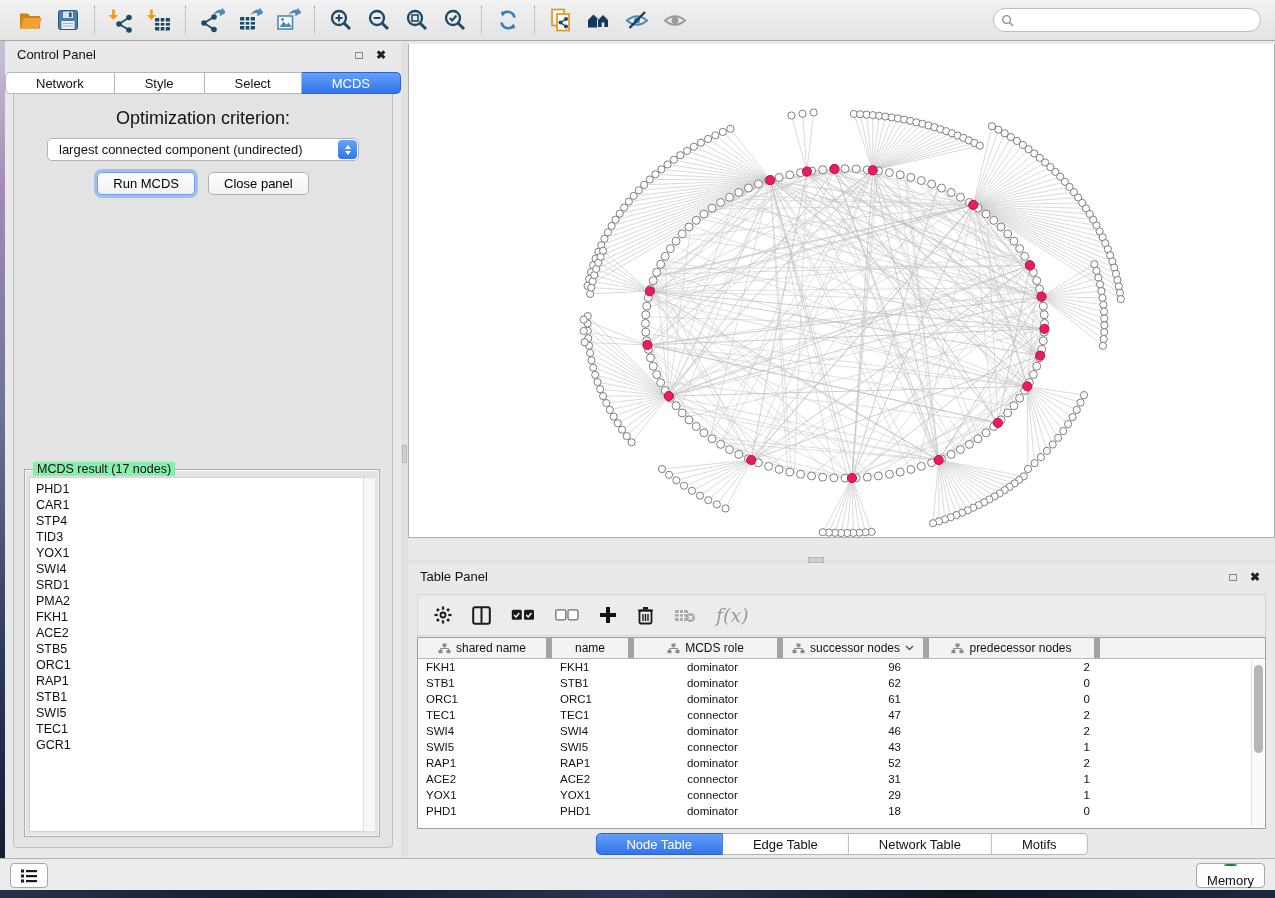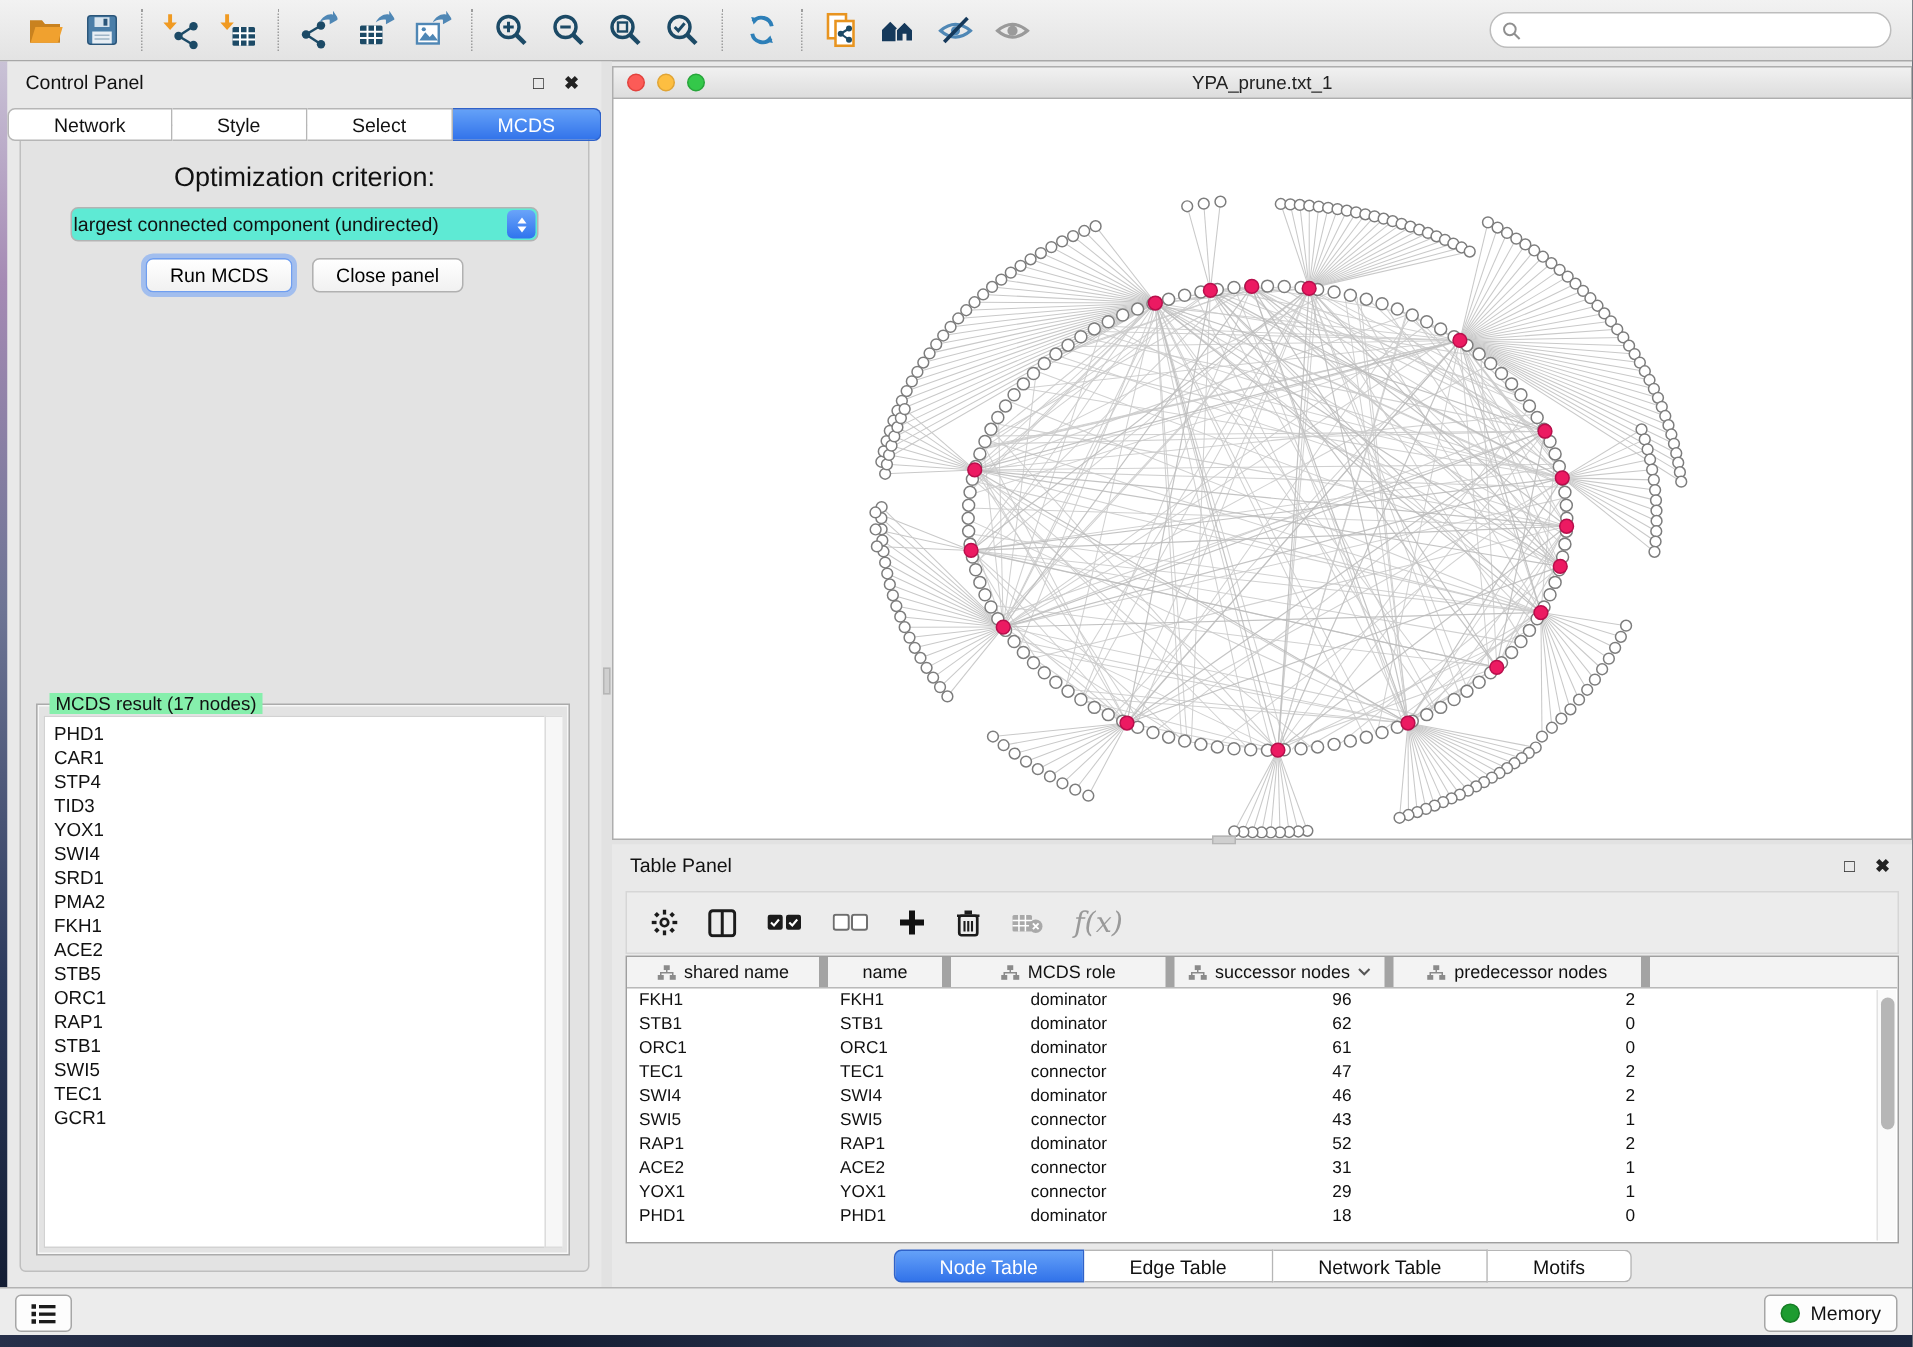--- a/index.html
+++ b/index.html
@@ -34,23 +34,23 @@
            font-size:12px; font-weight:bold; color:#222; margin-left:6px; cursor:default; }
   .cp-tabs { position:absolute; top:31px; left:50%; transform:translateX(-50%); display:flex; z-index:3; }
   .tabseg { height:22px; padding:0 30px; background:#fff; border:1px solid #b6b6b6; border-left:none;
             font-size:13px; display:flex; align-items:center; color:#111; cursor:default; white-space:nowrap; }
   .tabseg:first-child { border-left:1px solid #b6b6b6; border-radius:5px 0 0 5px; }
   .tabseg:last-child { border-radius:0 5px 5px 0; }
   .tabseg.active { background:linear-gradient(#64a1f8,#3273ea); border-color:#2f62c9; color:#fff; }
   .cp-panel { position:absolute; left:8px; right:8px; top:42px; bottom:10px;
               background:#e3e3e3; border:1px solid #bfbfbf; border-radius:4px; }
   .opt-label { text-align:center; margin-top:24px; font-size:18px; }
-  .combo { position:relative; margin:9px auto 0; width:312px; height:23px; background:#5eead4;
+  .combo { position:relative; margin:9px auto 0; width:312px; height:23px; background:#ffffff;
            border:1px solid #b3b3b3; border-radius:5px; display:flex; align-items:center;
-           padding-left:1px; font-size:13px; }
+           padding-left:11px; font-size:13px; }
   .combo-stepper { position:absolute; right:1px; top:1px; bottom:1px; width:19px; border-radius:4px;
            background:linear-gradient(#6aa4f9,#2f74ee); display:flex; flex-direction:column;
            align-items:center; justify-content:center; gap:2px; }
   .combo-stepper .up { width:0; height:0; border-left:3.5px solid transparent; border-right:3.5px solid transparent; border-bottom:4px solid #fff; }
   .combo-stepper .dn { width:0; height:0; border-left:3.5px solid transparent; border-right:3.5px solid transparent; border-top:4px solid #fff; }
   .btn-row { display:flex; justify-content:center; gap:13px; margin-top:11px; }
   .btn { height:23px; padding:0 15px; background:linear-gradient(#ffffff,#f1f1f1);
          border:1px solid #b1b1b1; border-radius:5px; font-size:13px; font-family:inherit; cursor:default; }
   .btn.focused { box-shadow:0 0 0 3px rgba(110,160,248,.55); border-color:#6f9ef0; }
   .groupbox { position:absolute; left:10px; right:12px; top:385px; bottom:10px;
@@ -102,21 +102,21 @@
   .tscroll { position:absolute; right:1px; top:22px; bottom:1px; width:13px; background:#fafafa; border-left:1px solid #e2e2e2; }
   .tthumb { position:absolute; left:2px; top:5px; width:9px; height:88px; background:#b6b6b6; border-radius:5px; }
   .tp-tabs { position:absolute; left:50%; bottom:3px; transform:translateX(-50%); display:flex; }
 
   
   .statusbar { position:absolute; left:0; top:858px; width:1275px; height:32px; background:#ececec;
                border-top:1px solid #b3b3b3; }
   .sb-left { position:absolute; left:10px; top:4px; width:38px; height:25px; background:#fdfdfd;
              border:1px solid #a6a6a6; border-radius:4px; display:flex; align-items:center; justify-content:center; }
   .sb-mem { position:absolute; right:10px; top:4px; height:25px; padding:0 10px; background:#fdfdfd;
-            border:1px solid #a6a6a6; border-radius:4px; display:flex; align-items:center; gap:7px; font-size:13px; }
+            border:1px solid #a6a6a6; border-radius:4px; display:flex; align-items:center; gap:7px; font-size:13px;flex-direction:column; }
   .memdot { width:13px; height:13px; border-radius:50%; background:#1d9c30; border:1px solid #157d24; }
 </style>
 </head>
 <body>
 
 <div class="app">
 
   <div class="toolbar">
     <div class="tgroup">
       <div class="ticon">
@@ -339,28 +339,20 @@
         <div class="mcds-scroll"></div>
       </div>
     </div>
   </div>
 
   <div class="vsplit">
       <div class="handle"></div>
     </div>
 
   <div class="net-window">
-    <div class="net-titlebar">
-      <span class="net-title">YPA_prune.txt_1</span>
-      <span class="traffic">
-        <span class="tl" style="background:#fc5b57;border:1px solid #e2423d;"></span>
-        <span class="tl" style="background:#fdbe41;border:1px solid #e0a435;"></span>
-        <span class="tl" style="background:#34c84a;border:1px solid #27a53a;"></span>
-      </span>
-    </div>
     <div class="net-canvas">
       <svg viewBox="0 0 867 494" preserveAspectRatio="none">
           <g>
             <line x1="362.07868131681755" y1="136.28650254214796" x2="636.4593844883237" y2="291.38891280744764" stroke="#cccccc" stroke-width="0.7" opacity="0.9"></line>
             <line x1="362.07868131681755" y1="136.28650254214796" x2="622.0353563455916" y2="338.8281509083853" stroke="#cccccc" stroke-width="0.7" opacity="0.9"></line>
             <line x1="362.07868131681755" y1="136.28650254214796" x2="634.8984747607195" y2="257.5893143013622" stroke="#cccccc" stroke-width="0.7" opacity="0.9"></line>
             <line x1="362.07868131681755" y1="136.28650254214796" x2="374.0369335179596" y2="132.88129405759142" stroke="#cccccc" stroke-width="0.7" opacity="0.9"></line>
             <line x1="362.07868131681755" y1="136.28650254214796" x2="238.81286524621675" y2="259.1777298760976" stroke="#cccccc" stroke-width="0.7" opacity="0.9"></line>
             <line x1="362.07868131681755" y1="136.28650254214796" x2="271.21628802353194" y2="366.7022425114204" stroke="#cccccc" stroke-width="0.7" opacity="0.9"></line>
             <line x1="362.07868131681755" y1="136.28650254214796" x2="241.48460707720452" y2="312.63965778165175" stroke="#cccccc" stroke-width="0.7" opacity="0.9"></line>

